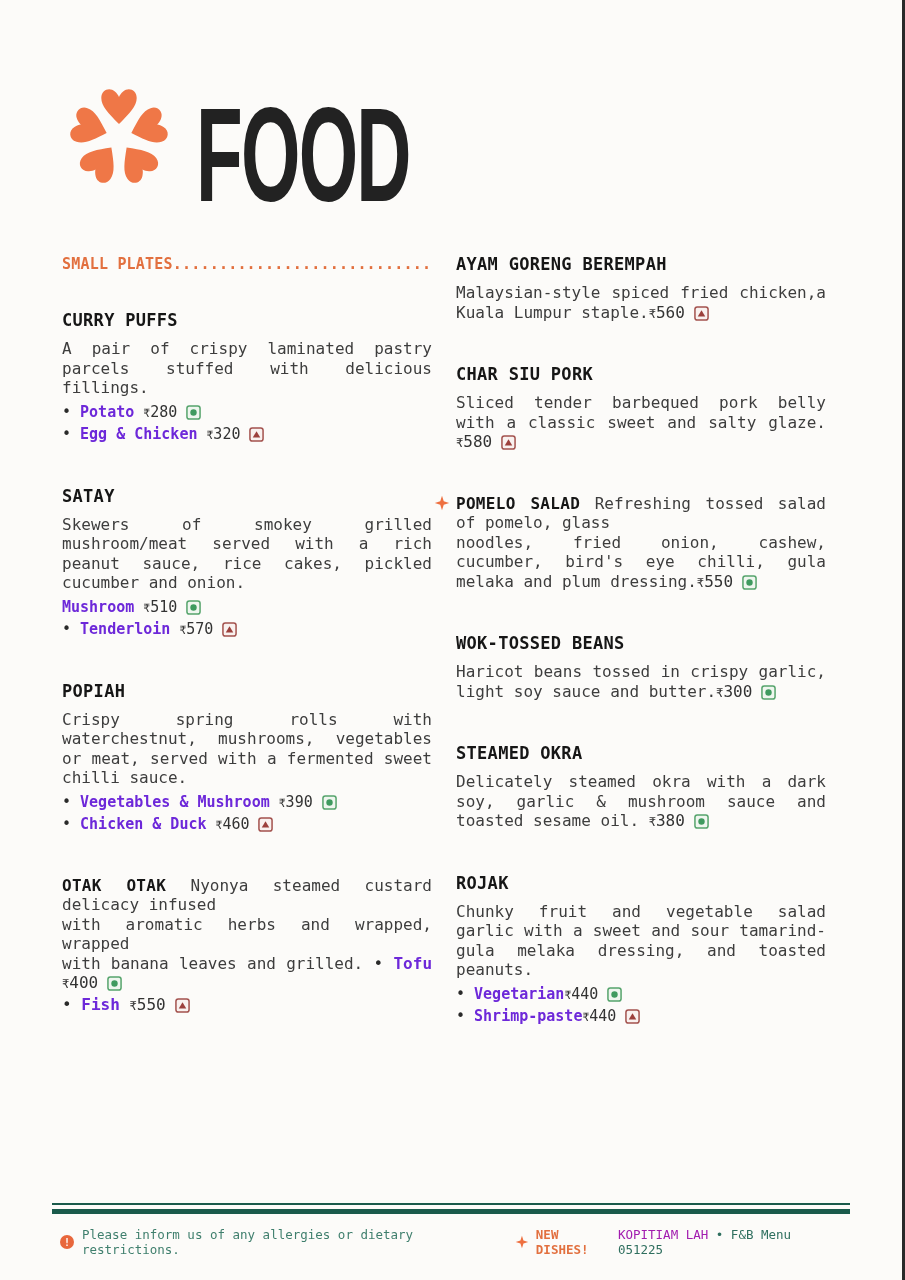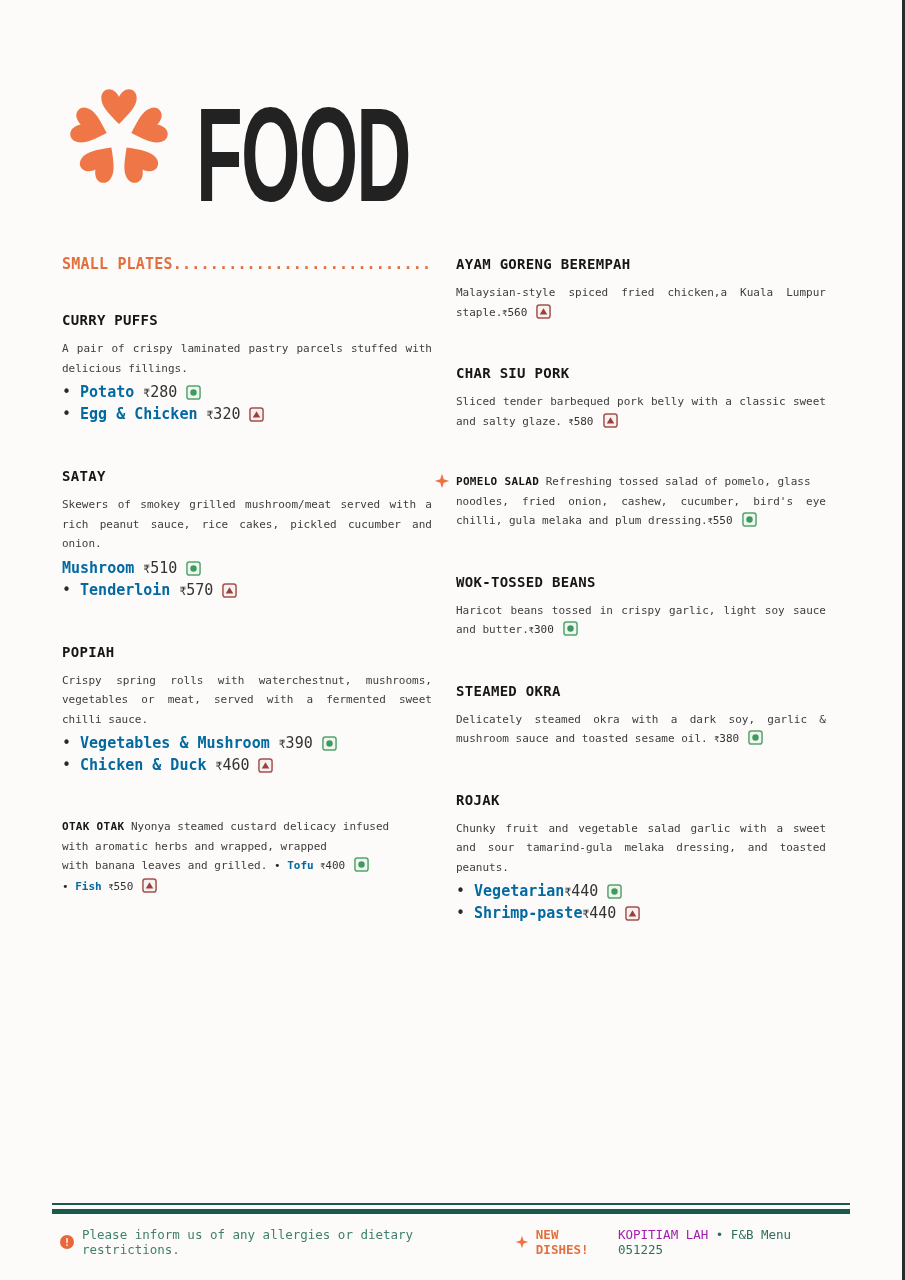--- a/index.html
+++ b/index.html
@@ -22,33 +22,33 @@
   }
 
   
   .menu { display:flex; gap:24px; padding:0 0 0 62px; margin-top:58px; }
   .col { width:370px; flex:0 0 auto; }
   .section-header {
     color:#e2703f; font-weight:700; font-size:15px; line-height:20px;
     margin-bottom:36px; letter-spacing:.2px; white-space:nowrap; overflow:hidden;
   }
   .menu-item { margin-bottom:40px; }
-  .item-name { font-size:14px; line-height:20px; font-weight:700; color:#161616; letter-spacing:.3px; margin-bottom:9px; }
+  .item-name { font-size:17px; line-height:20px; font-weight:700; color:#161616; letter-spacing:.3px; margin-bottom:9px; }
   .desc {
-    font-size:11px; line-height:19.5px; color:#3d3d3d;
+    font-size:16px; line-height:19.5px; color:#3d3d3d;
     text-align:justify; white-space:pre-wrap;
   }
   .inline-name { color:#161616; letter-spacing:.3px; font-weight:700; }
   .has-sparkle { position:relative; }
   .sparkle { position:absolute; left:-22px; top:1px; width:16px; height:16px; display:inline-block; }
   .sparkle svg, .diet svg { display:block; width:100%; height:100%; }
 
   .options { margin-top:4px; }
   .option-row { font-size:15px; line-height:21px; color:#3d3d3d; }
-  .opt-label { color:#0369a1; font-weight:700; }
+  .opt-label { color:#6d28d9; font-weight:700; }
   .bullet { color:#2a2a2a; }
   .price { display:inline-block; font-weight:400; color:#333; white-space:nowrap; }
   .price::first-letter { font-size:76%; }
   .diet { display:inline-block; width:15px; height:15px; margin-left:9px; vertical-align:-3px; }
 
   
   .footer { position:absolute; left:52px; right:55px; top:1203px; }
   .rule-thin  { height:2px; background:#1a5a4b; margin-bottom:4px; }
   .rule-thick { height:5px; background:#1a5a4b; }
   .footer-row { margin-top:13px; display:flex; align-items:center; justify-content:space-between; font-size:12.5px; padding:0 8px; }

